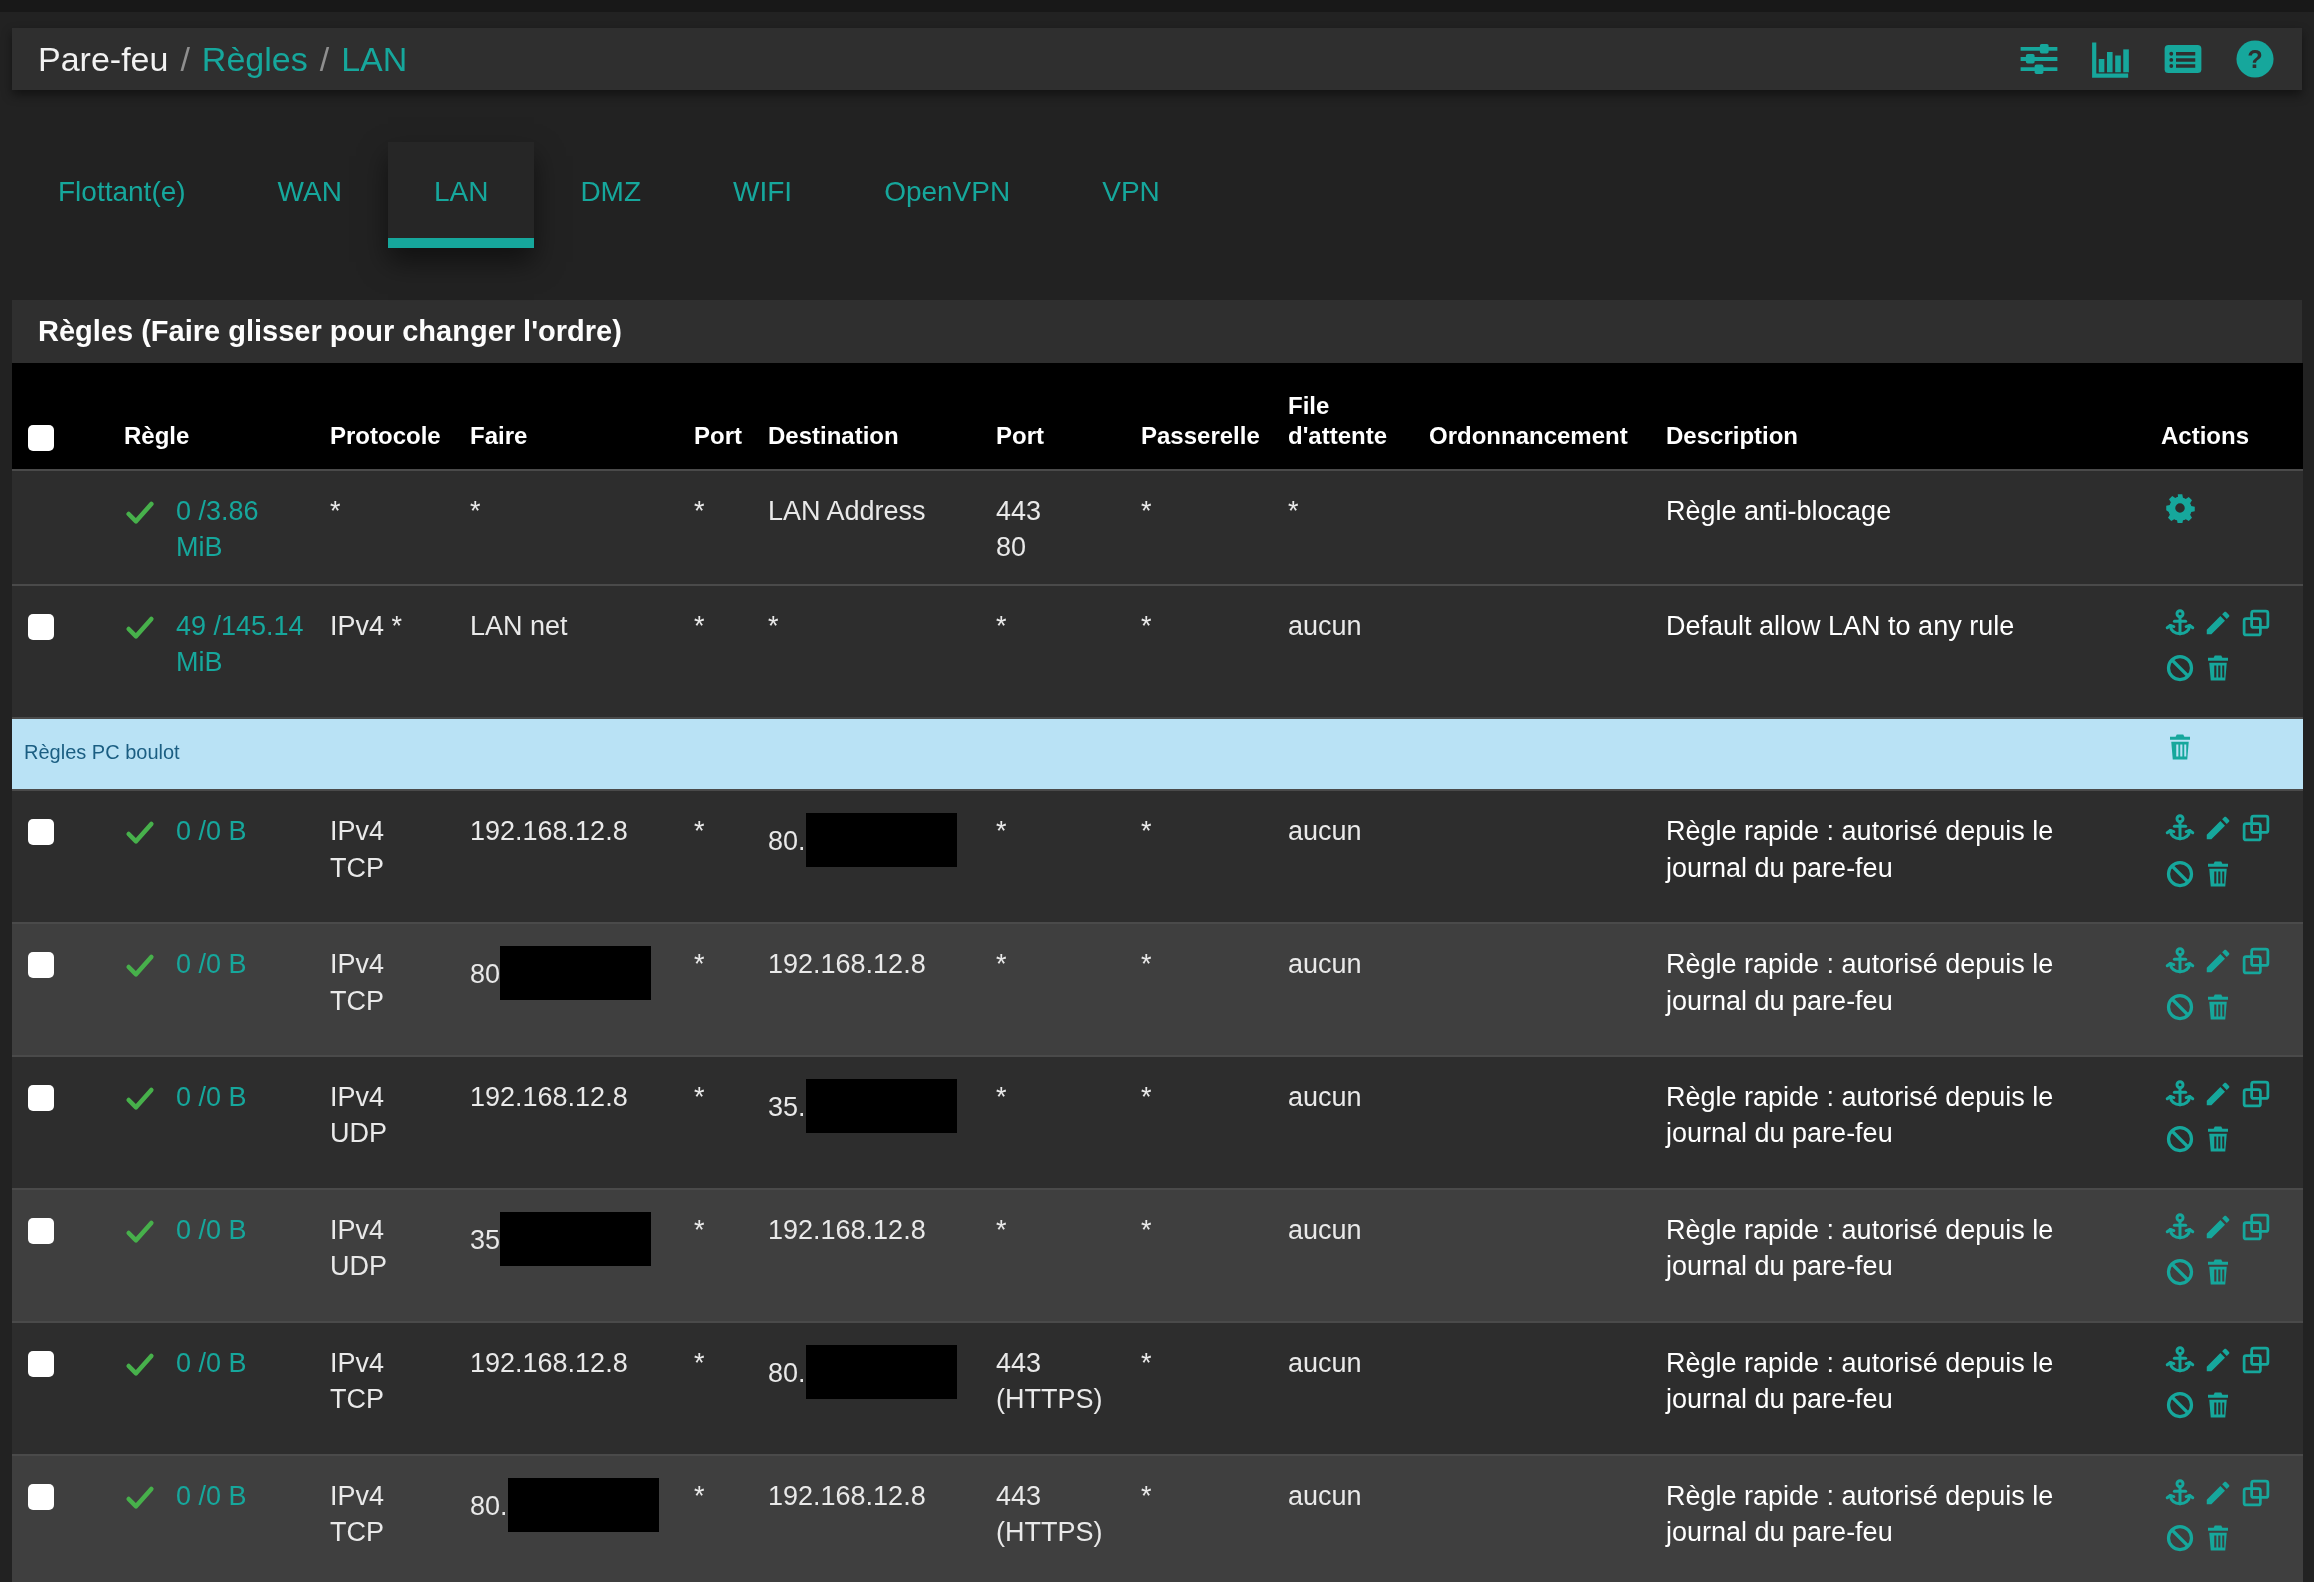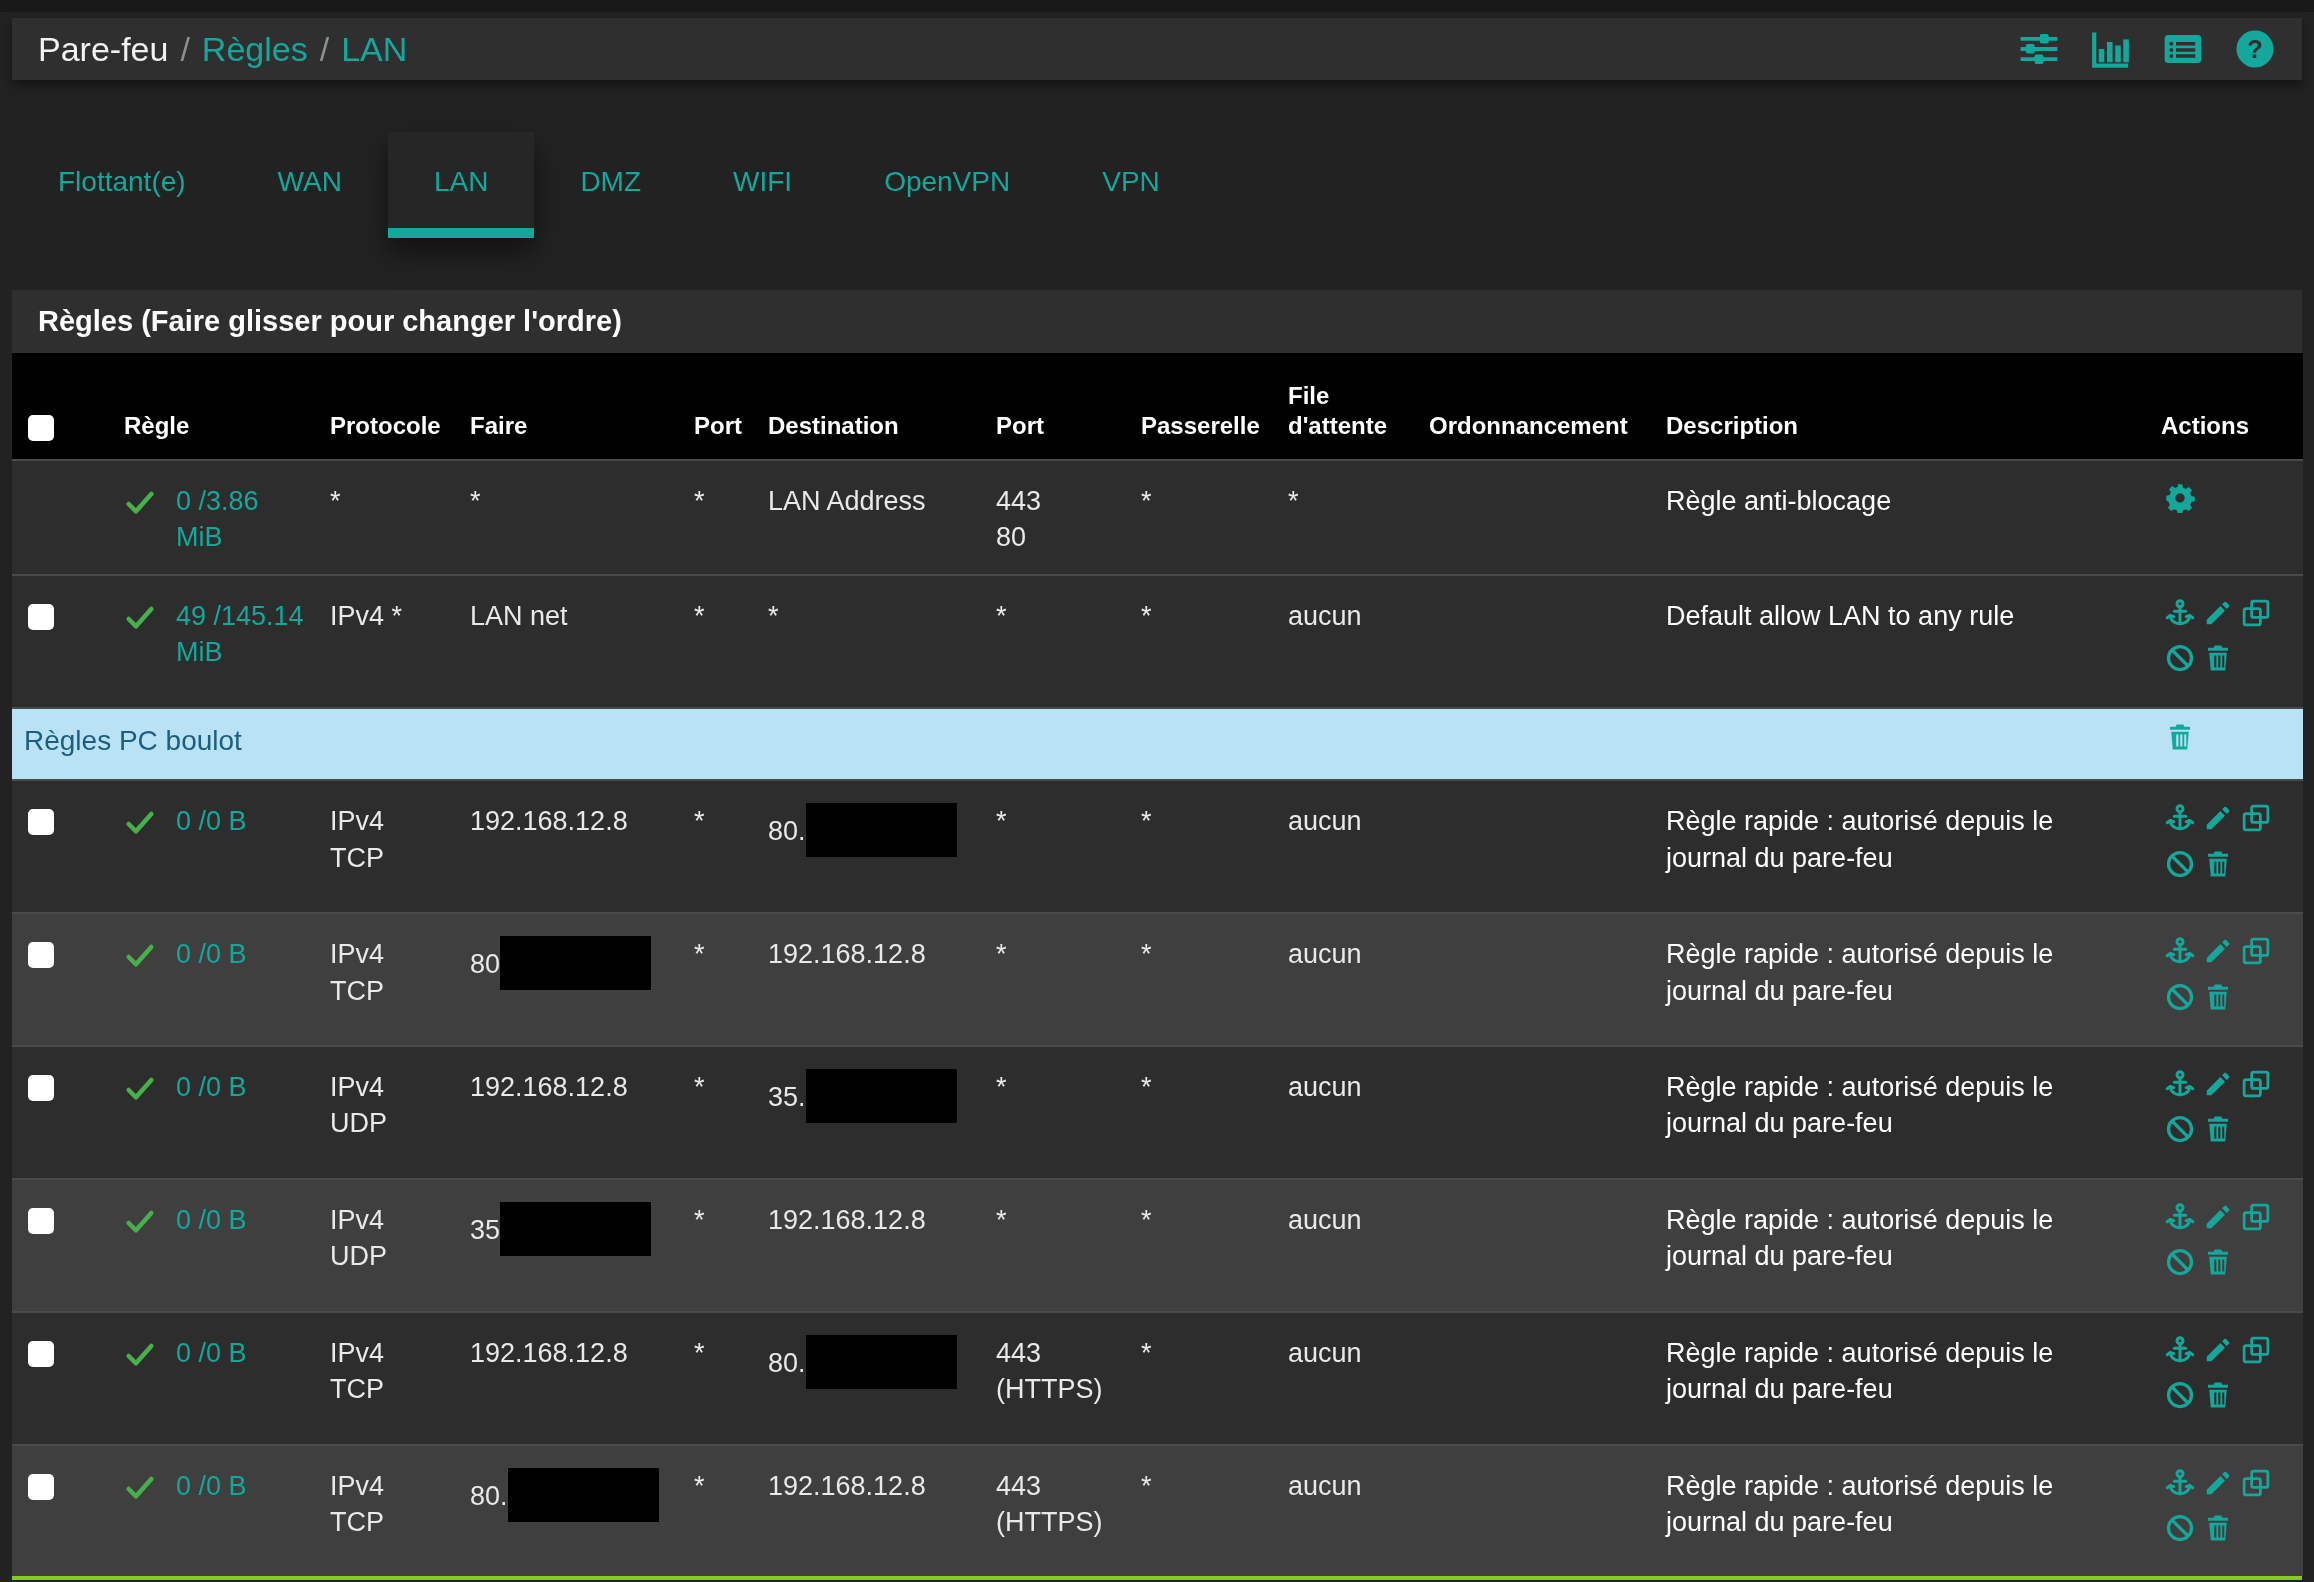--- a/index.html
+++ b/index.html
@@ -1,18 +1,18 @@
 <!DOCTYPE html>
 <html style="--accent: #16a79c; --check-green: #47b04b; --sep-bg: #b9e2f5; --sep-text: #1b5e82; --info-blue: #3a7ebf;"><head>
 <meta charset="utf-8">
 <style>
   *{box-sizing:border-box;margin:0;padding:0}
   html,body{width:2314px;height:1582px;background:#222;font-family:"Liberation Sans",sans-serif;color:#e9e9e9;overflow:hidden}
   .topstrip{height:12px;background:#181818}
-  .breadcrumb-bar{margin:6px 12px;height:62px;background:#2f2f2f;display:flex;align-items:center;justify-content:space-between;padding:0 26px;box-shadow:0 5px 10px rgba(0,0,0,.45)}
+  .breadcrumb-bar{margin:16px 12px;height:62px;background:#2f2f2f;display:flex;align-items:center;justify-content:space-between;padding:0 26px;box-shadow:0 5px 10px rgba(0,0,0,.45)}
   .breadcrumb{font-size:34px;display:flex;align-items:center}
   .breadcrumb .root{color:#f2f2f2}
   .breadcrumb .slash{color:#8f8f8f;margin:0 12px}
   .breadcrumb a{color:var(--accent);text-decoration:none;cursor:pointer}
   .hdr-icons{display:flex;align-items:center;gap:30px;color:var(--accent)}
   .icon svg{display:block}
   .tabs{display:flex;margin:52px 8px 0 12px;align-items:stretch}
   .tab{position:relative;padding:34px 46px 40px;font-size:28px;color:var(--accent);cursor:pointer}
   .tab.active{background:#262626;box-shadow:0 14px 26px rgba(0,0,0,.5)}
   .tab.active::after{content:"";position:absolute;left:0;right:0;bottom:0;height:10px;background:var(--accent)}
@@ -23,21 +23,21 @@
   col.c4{width:74px}  col.c5{width:228px} col.c6{width:145px} col.c7{width:147px}
   col.c8{width:141px} col.c9{width:237px} col.c10{width:495px} col.c11{width:154px}
   thead tr{background:#000;color:#fff}
   th{font-size:24px;font-weight:bold;text-align:left;vertical-align:bottom;padding:28px 8px 18px 12px;line-height:1.25}
   th.sel{padding-left:16px}
   td{padding:22px 8px 18px 12px;vertical-align:top;font-size:27px;line-height:1.35}
   td.sel{padding-left:16px;padding-top:28px}
   tbody tr{background:#2d2d2d;border-top:2px solid #4a4a4a}
   tbody tr.alt{background:#3f3f3f}
   tbody tr.sep-row{background:var(--sep-bg)}
-  .sep-label{color:var(--sep-text);font-size:28px}
+  .sep-label{color:var(--sep-text);font-size:20px}
   tr.sep-row td{padding-top:13px;padding-bottom:12px}
   .checkbox{width:26px;height:26px;background:#fff;border-radius:5px;cursor:pointer}
   .states-wrap{display:flex;gap:20px;color:var(--accent)}
   .states-wrap .icon{color:var(--check-green);flex:0 0 auto;margin-top:3px}
   .pre{white-space:pre-line}
   .redact{display:inline-block;width:151px;height:54px;background:#000;vertical-align:-17px}
   td.desc{color:#fff}
   .actions-cell{color:var(--accent)}
   .actions-cell .icon{display:inline-block;margin:0 4px 6px 4px;cursor:pointer}
   tr.sep-row .actions-cell{color:var(--accent)}

